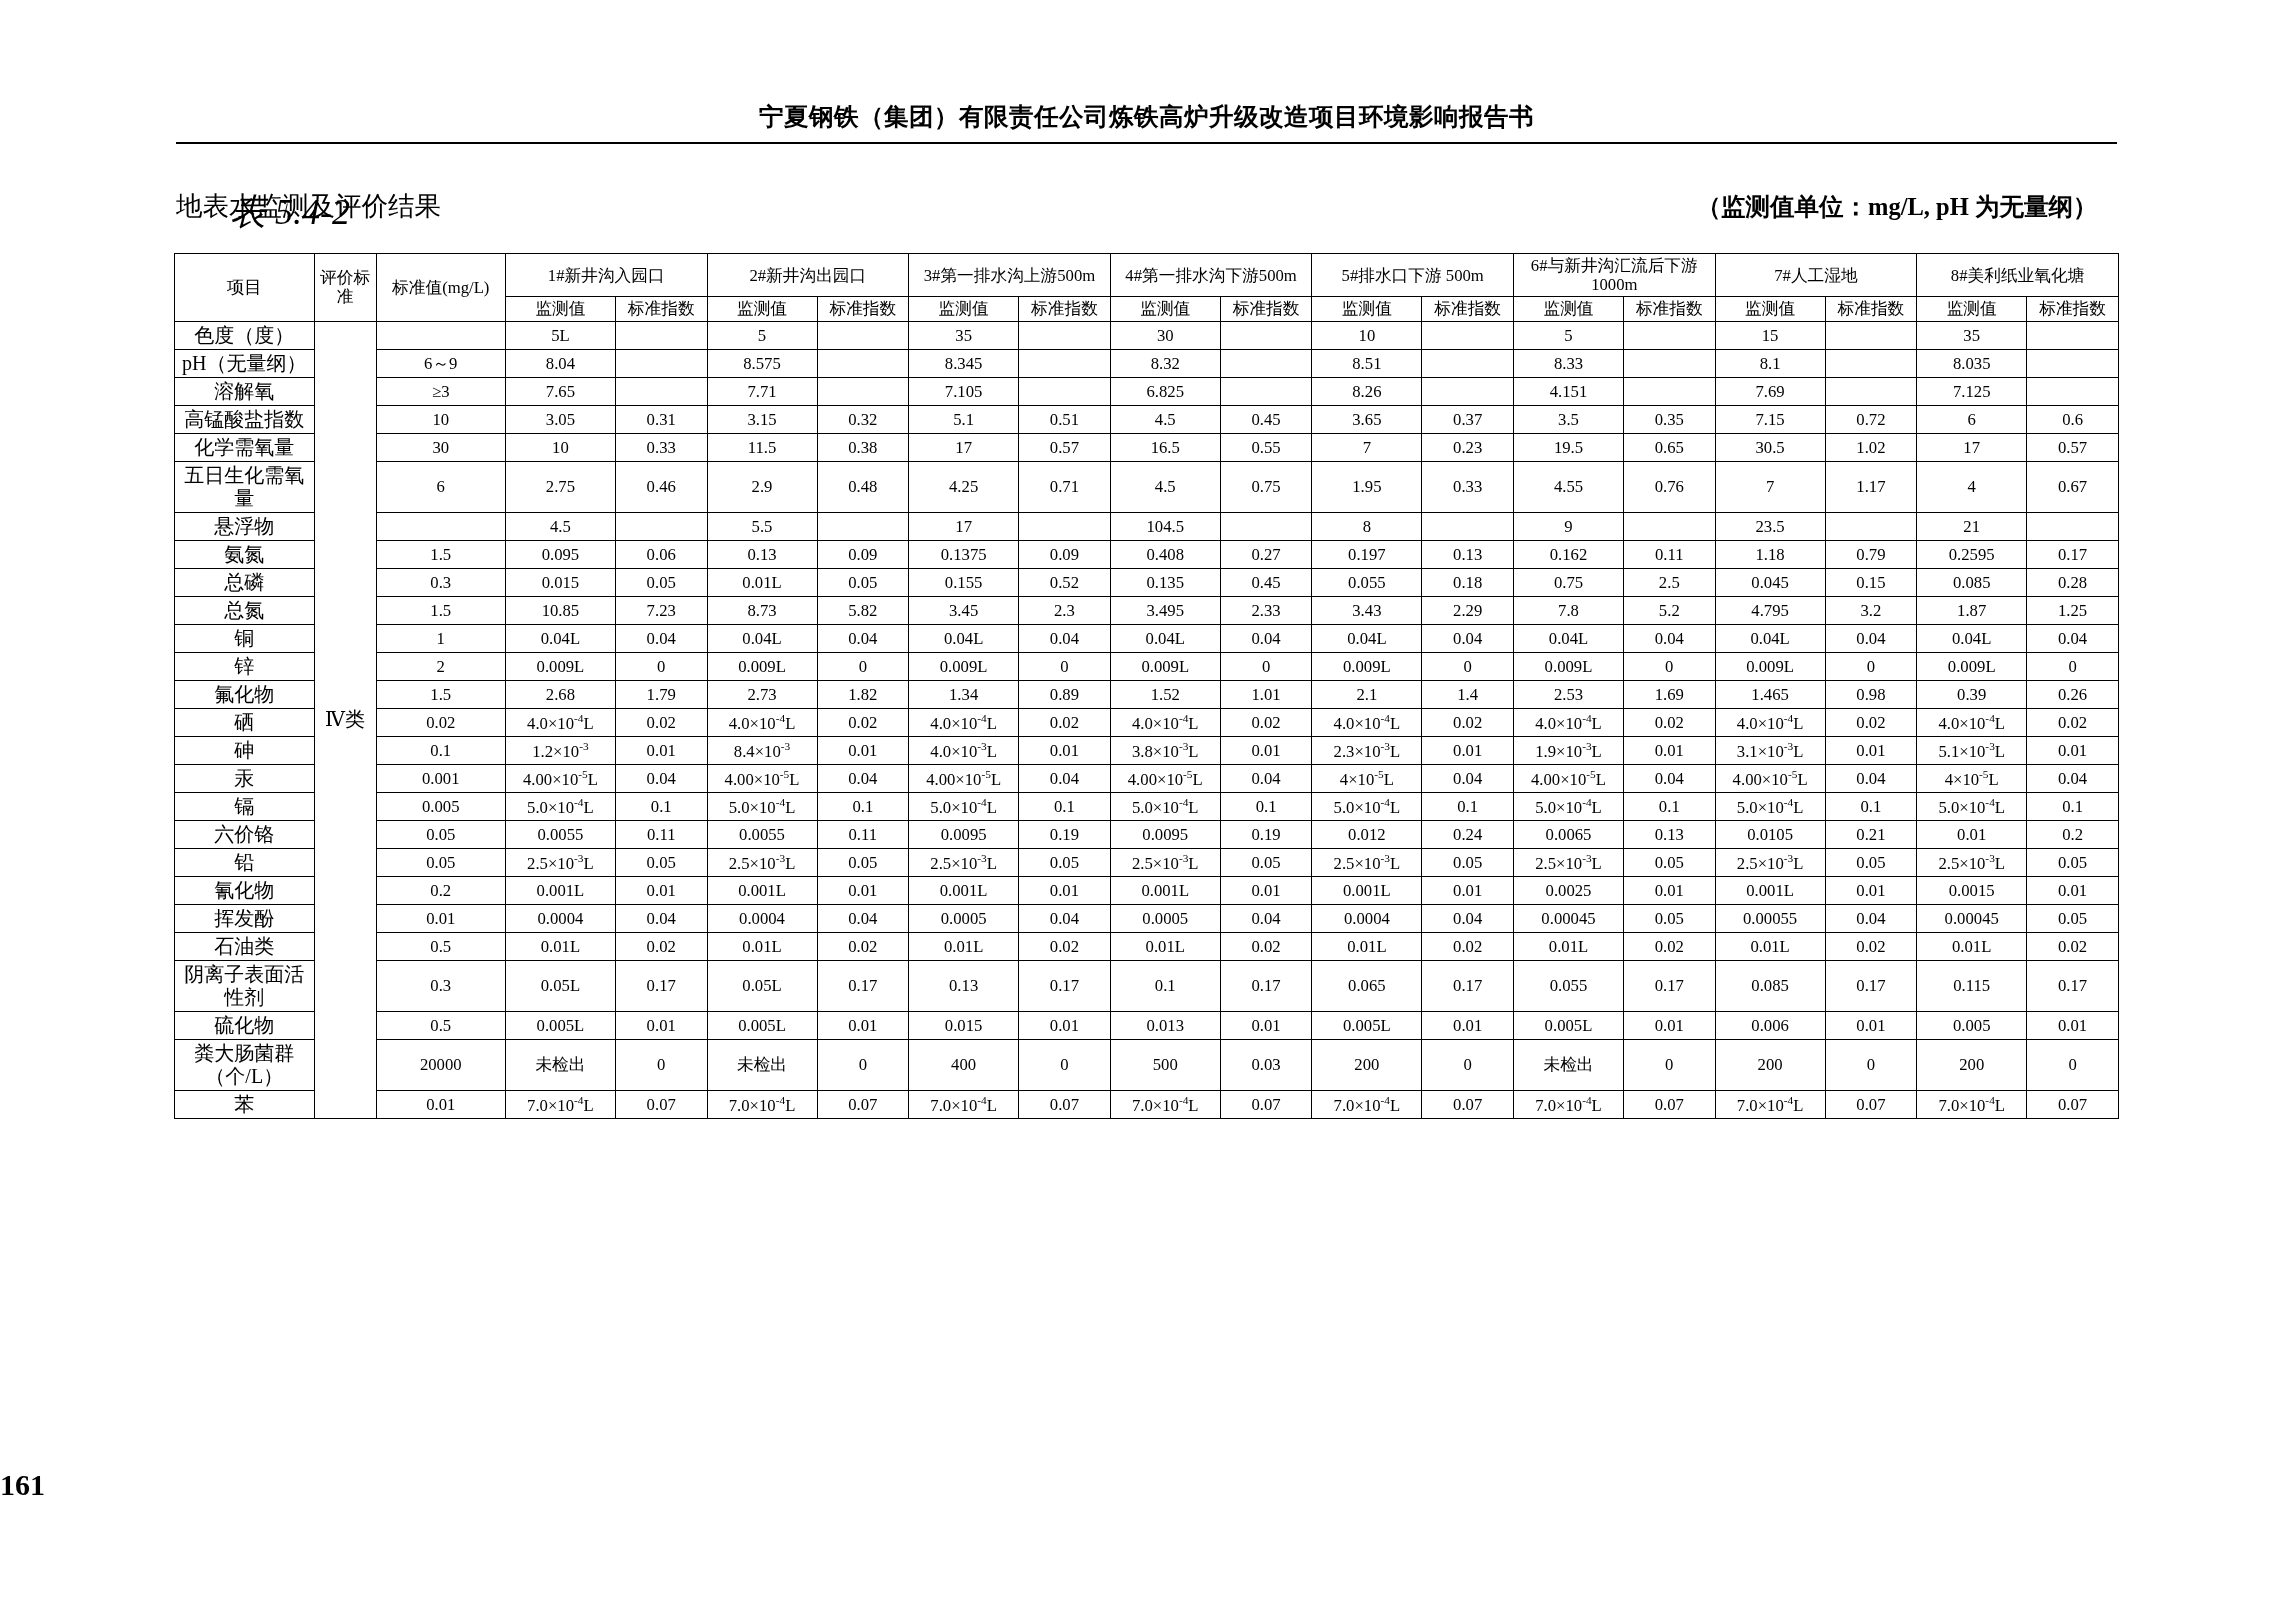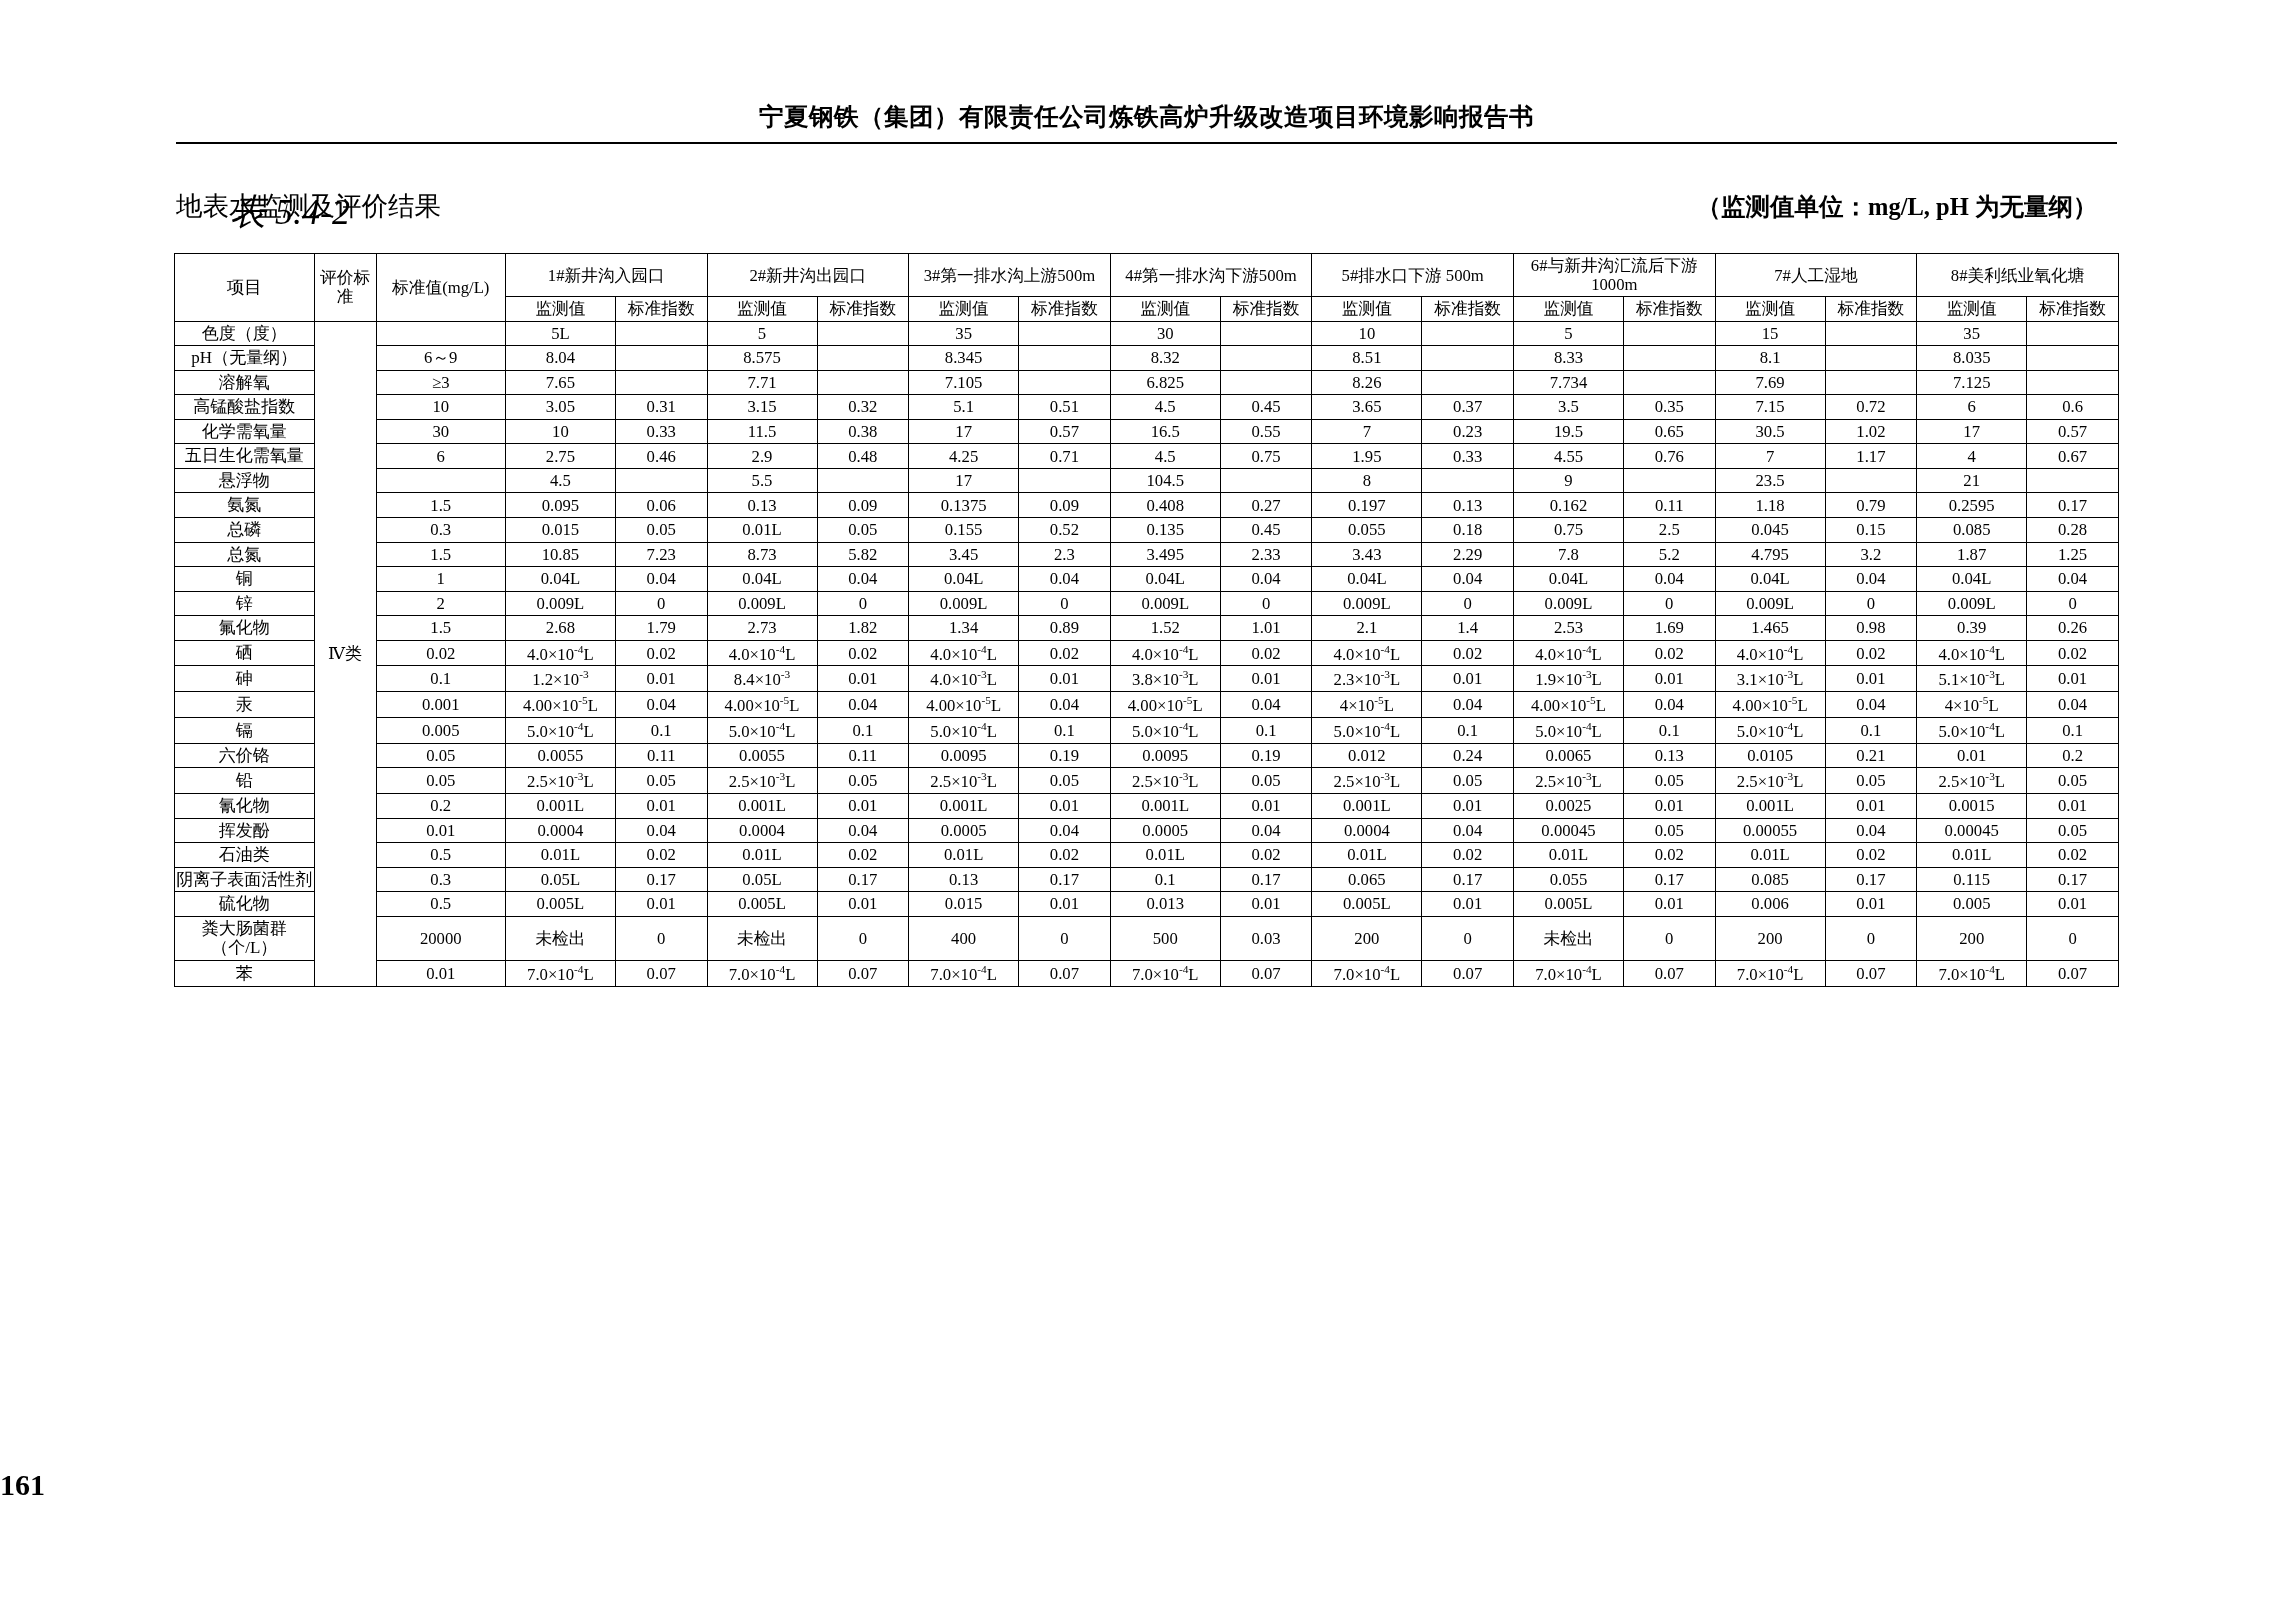--- a/index.html
+++ b/index.html
@@ -85,21 +85,21 @@
     line-height: 1.15;
     overflow: hidden;
   }
   .hdr-main {
     font-size: 17.6px;
   }
   .hdr-sub {
     font-size: 16.7px;
   }
   .rowlabel {
-    font-size: 17px;
+    font-size: 20px;
     margin-top: 44px;
   }
   .pagenum {
     position: absolute;
     top: 1468px;
     left: 0;
     width: 2293px;
     text-align: left;
     font-size: 30px;
     font-weight: bold;
@@ -223,21 +223,21 @@
           <td>7.65</td>
           <td></td>
           <td>7.71</td>
           <td></td>
           <td>7.105</td>
           <td></td>
           <td>6.825</td>
           <td></td>
           <td>8.26</td>
           <td></td>
-          <td>7.734</td>
+          <td>4.151</td>
           <td></td>
           <td>7.69</td>
           <td></td>
           <td>7.125</td>
           <td></td>
         </tr>
         <tr>
           <td class="rowlabel">高锰酸盐指数</td>
           <td>10</td>
           <td>3.05</td>

